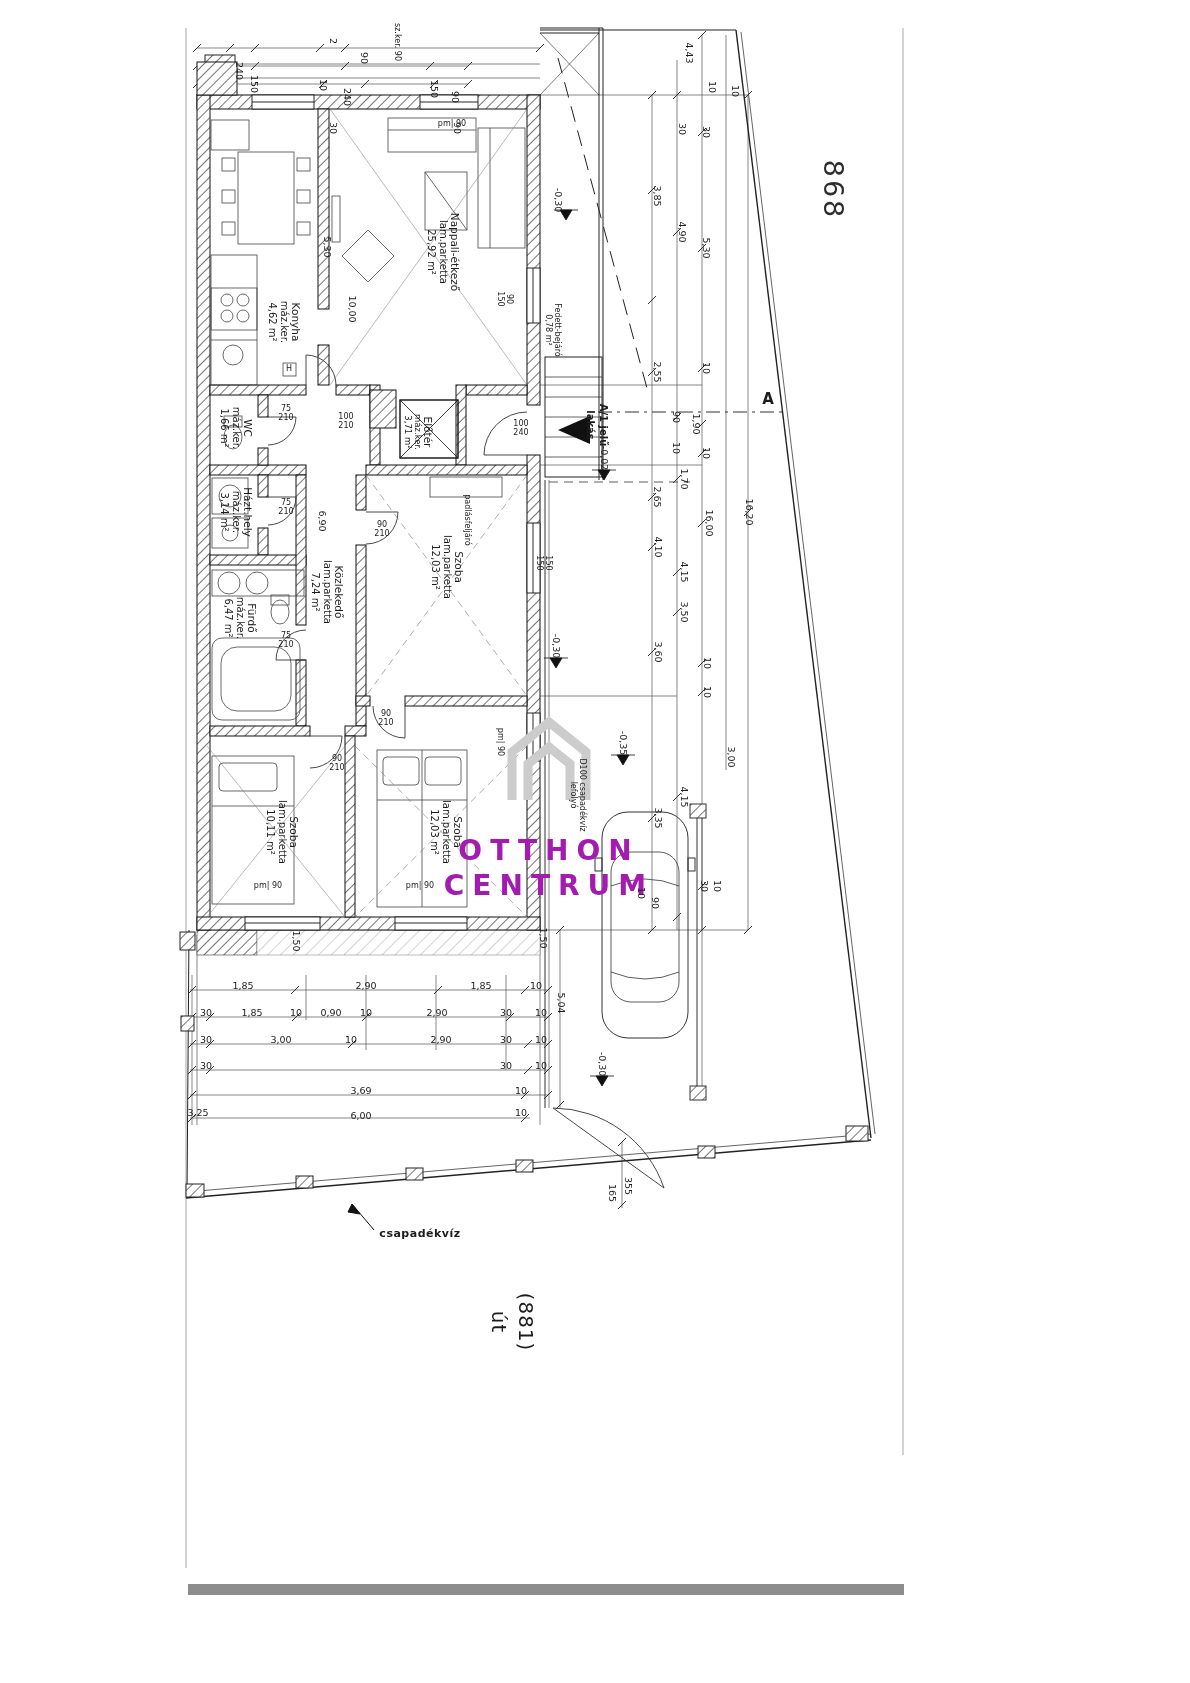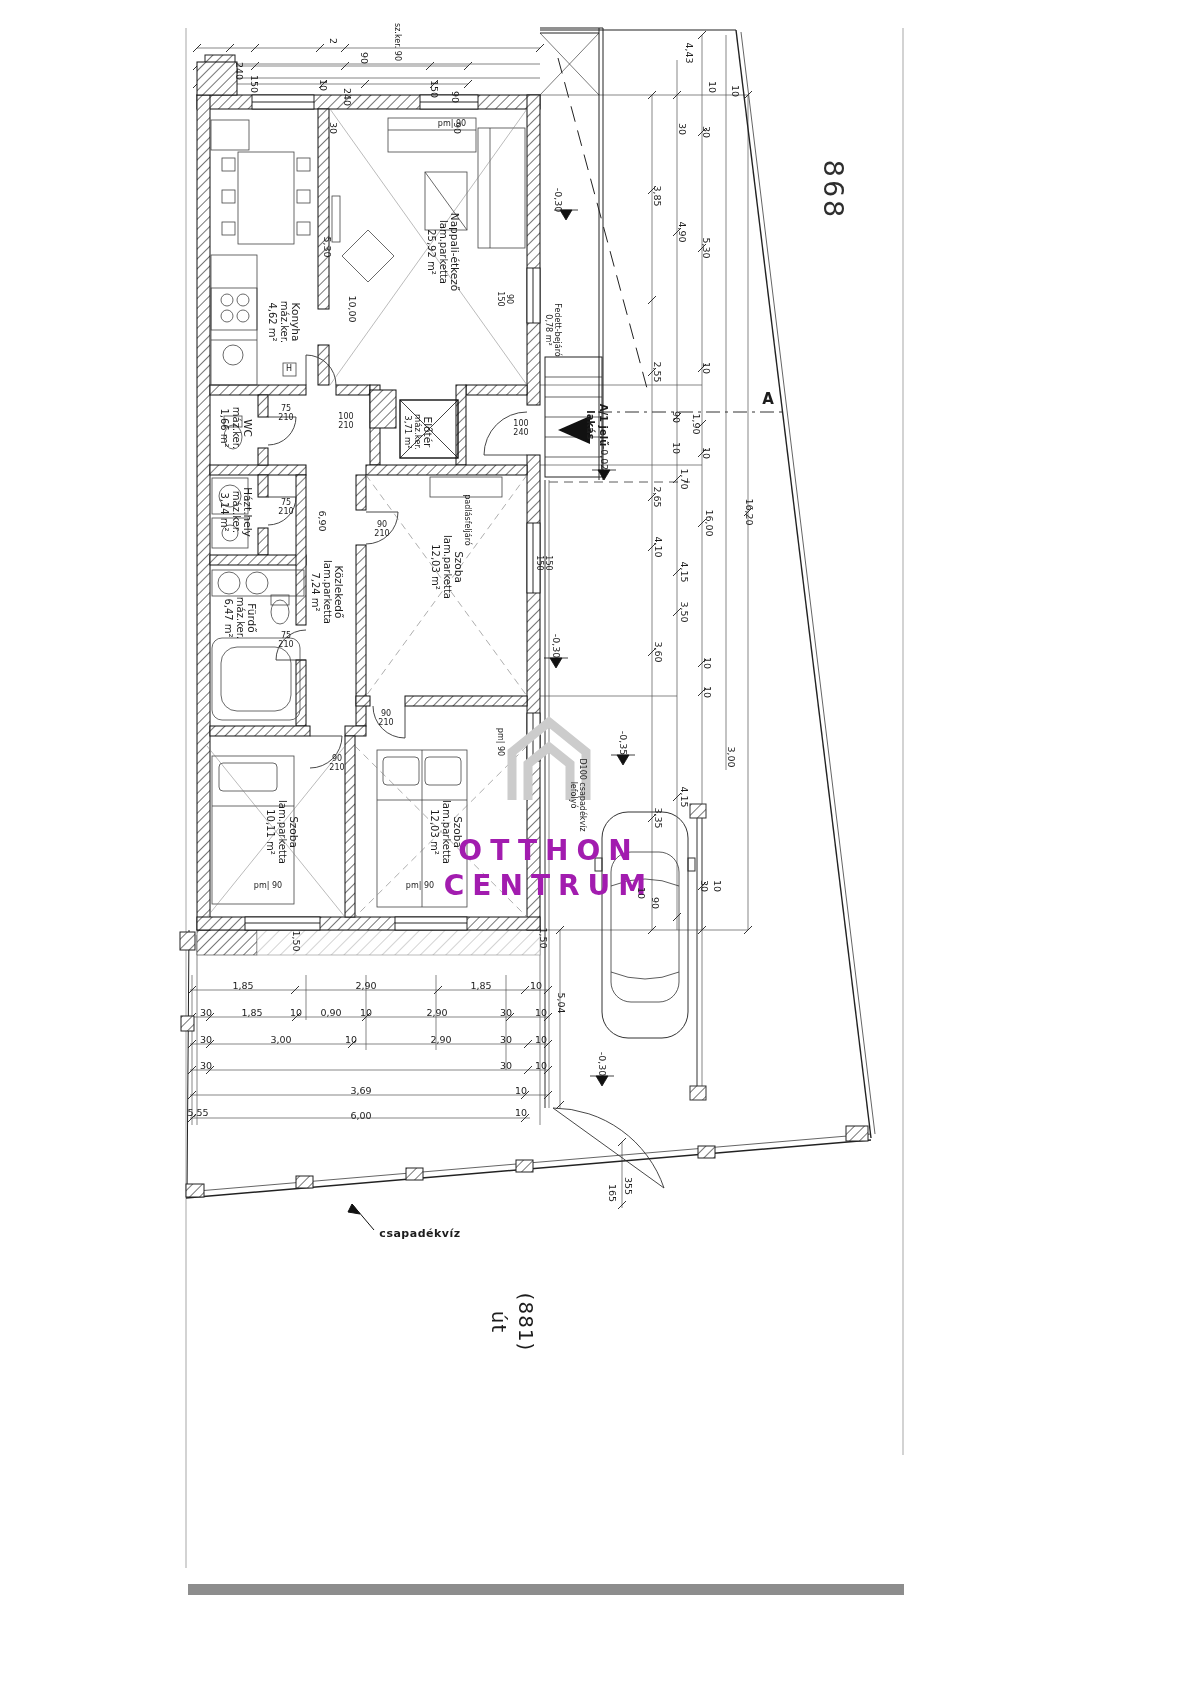--- a/index.html
+++ b/index.html
@@ -456,17 +456,17 @@
   <span class="lbl h dim" style="left:351px;top:1040px">10</span>
   <span class="lbl h dim" style="left:441px;top:1040px">2,90</span>
   <span class="lbl h dim" style="left:506px;top:1040px">30</span>
   <span class="lbl h dim" style="left:541px;top:1040px">10</span>
   <span class="lbl h dim" style="left:206px;top:1066px">30</span>
   <span class="lbl h dim" style="left:361px;top:1116px">6,00</span>
   <span class="lbl h dim" style="left:506px;top:1066px">30</span>
   <span class="lbl h dim" style="left:541px;top:1066px">10</span>
   <span class="lbl h dim" style="left:361px;top:1091px">3,69</span>
   <span class="lbl h dim" style="left:521px;top:1091px">10</span>
-  <span class="lbl h dim" style="left:198px;top:1113px">5,55</span>
+  <span class="lbl h dim" style="left:198px;top:1113px">3,25</span>
   <span class="lbl h dim" style="left:521px;top:1113px">10</span>
 
 </div>
 </div>
 
 </body></html>

